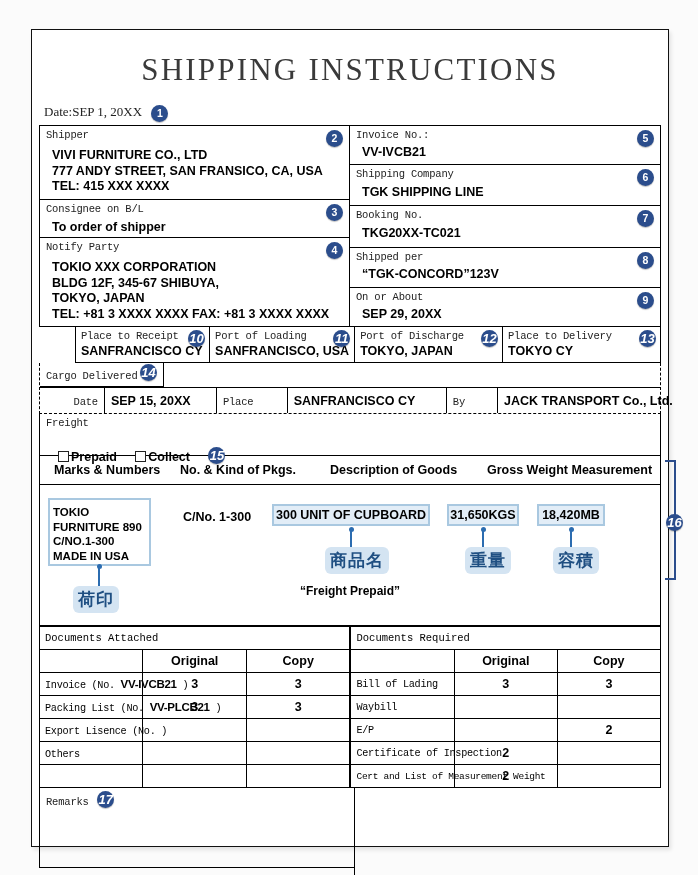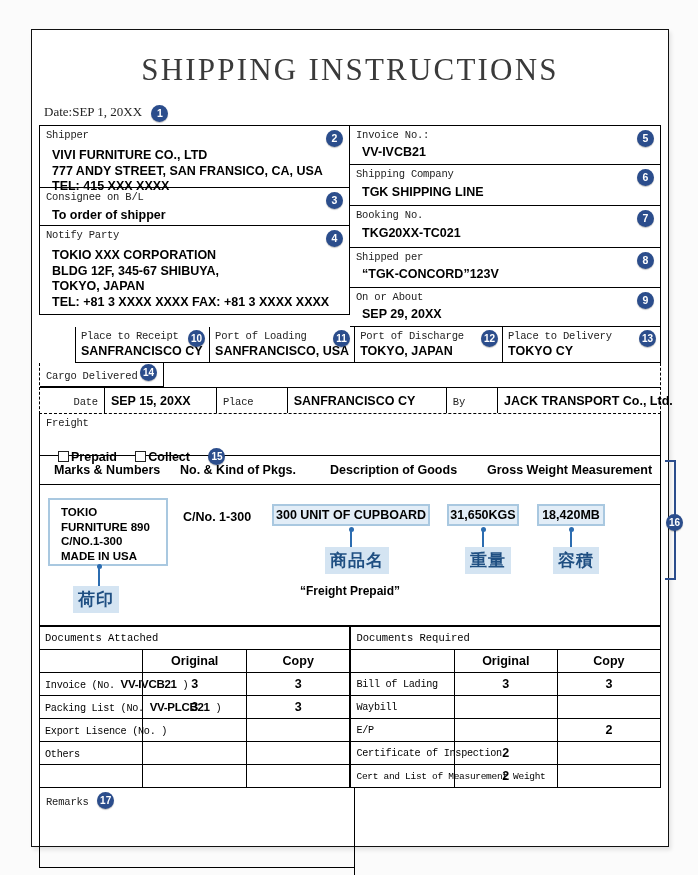--- a/index.html
+++ b/index.html
@@ -69,21 +69,21 @@
     border-radius: 50%;
     background: #2b4d8c;
     color: #fff;
     font-family: "Liberation Sans", sans-serif;
     font-size: 10.5px;
     font-weight: bold;
     text-align: center;
     vertical-align: middle;
     box-shadow: 0 1px 1px rgba(0,0,0,0.25);
   }
-  .badge.small { font-size: 10px; }
+  .badge.small { font-size: 13px; font-style: italic; }
   .badge-abs { position: absolute; }
 
   .lbl {
     font-family: "Liberation Mono", monospace;
     font-size: 10.5px;
     color: #222;
     letter-spacing: -0.2px;
     white-space: nowrap;
   }
   .val {
@@ -190,37 +190,38 @@
   .cargo-hdr span {
     position: absolute;
     top: 7px;
     font-size: 12.5px;
     font-weight: bold;
     white-space: nowrap;
   }
   .mark-box {
     position: absolute;
     left: 8px; top: 42px;
-    width: 120px; height: 68px;
+    width: 103px; height: 68px;
     border: 2px solid #a9c8e0;
     box-sizing: border-box;
-    padding: 5px 11px;
+    padding: 5px 3px;
   }
   .mark-box div {
     font-size: 11.5px;
     font-weight: bold;
     line-height: 14.5px;
     white-space: nowrap;
   }
   .hl {
     background: #d4e4f2;
     color: #1f4f82;
     font-weight: bold;
     padding: 2px 5px;
     display: inline-block;
+    border-radius: 6px;
   }
   .jp {
     font-size: 17px;
     letter-spacing: 1px;
   }
   .hlbox {
     position: absolute;
     background: #e2edf7;
     border: 2px solid #a9c8e0;
     box-sizing: border-box;
@@ -324,21 +325,21 @@
   <div class="title">SHIPPING INSTRUCTIONS</div>
 
   <div class="date-line">
     <span>Date:SEP 1, 20XX</span>
     <span class="badge" style="margin-left:6px;">1</span>
   </div>
 
   <div class="topwrap">
 
     <div class="topleft">
-      <div class="bx" style="height:63px;">
+      <div class="bx" style="height:75px;">
         <div class="lbl">Shipper</div>
         <span class="badge badge-abs">2</span>
         <div class="val val-pad" style="margin-top:5px;">
           <div class="val-line">VIVI FURNITURE CO., LTD</div>
           <div class="val-line">777 ANDY STREET, SAN FRANSICO, CA, USA</div>
           <div class="val-line">TEL: 415 XXX XXXX</div>
         </div>
       </div>
 
       <div class="bx" style="height:38px;">

